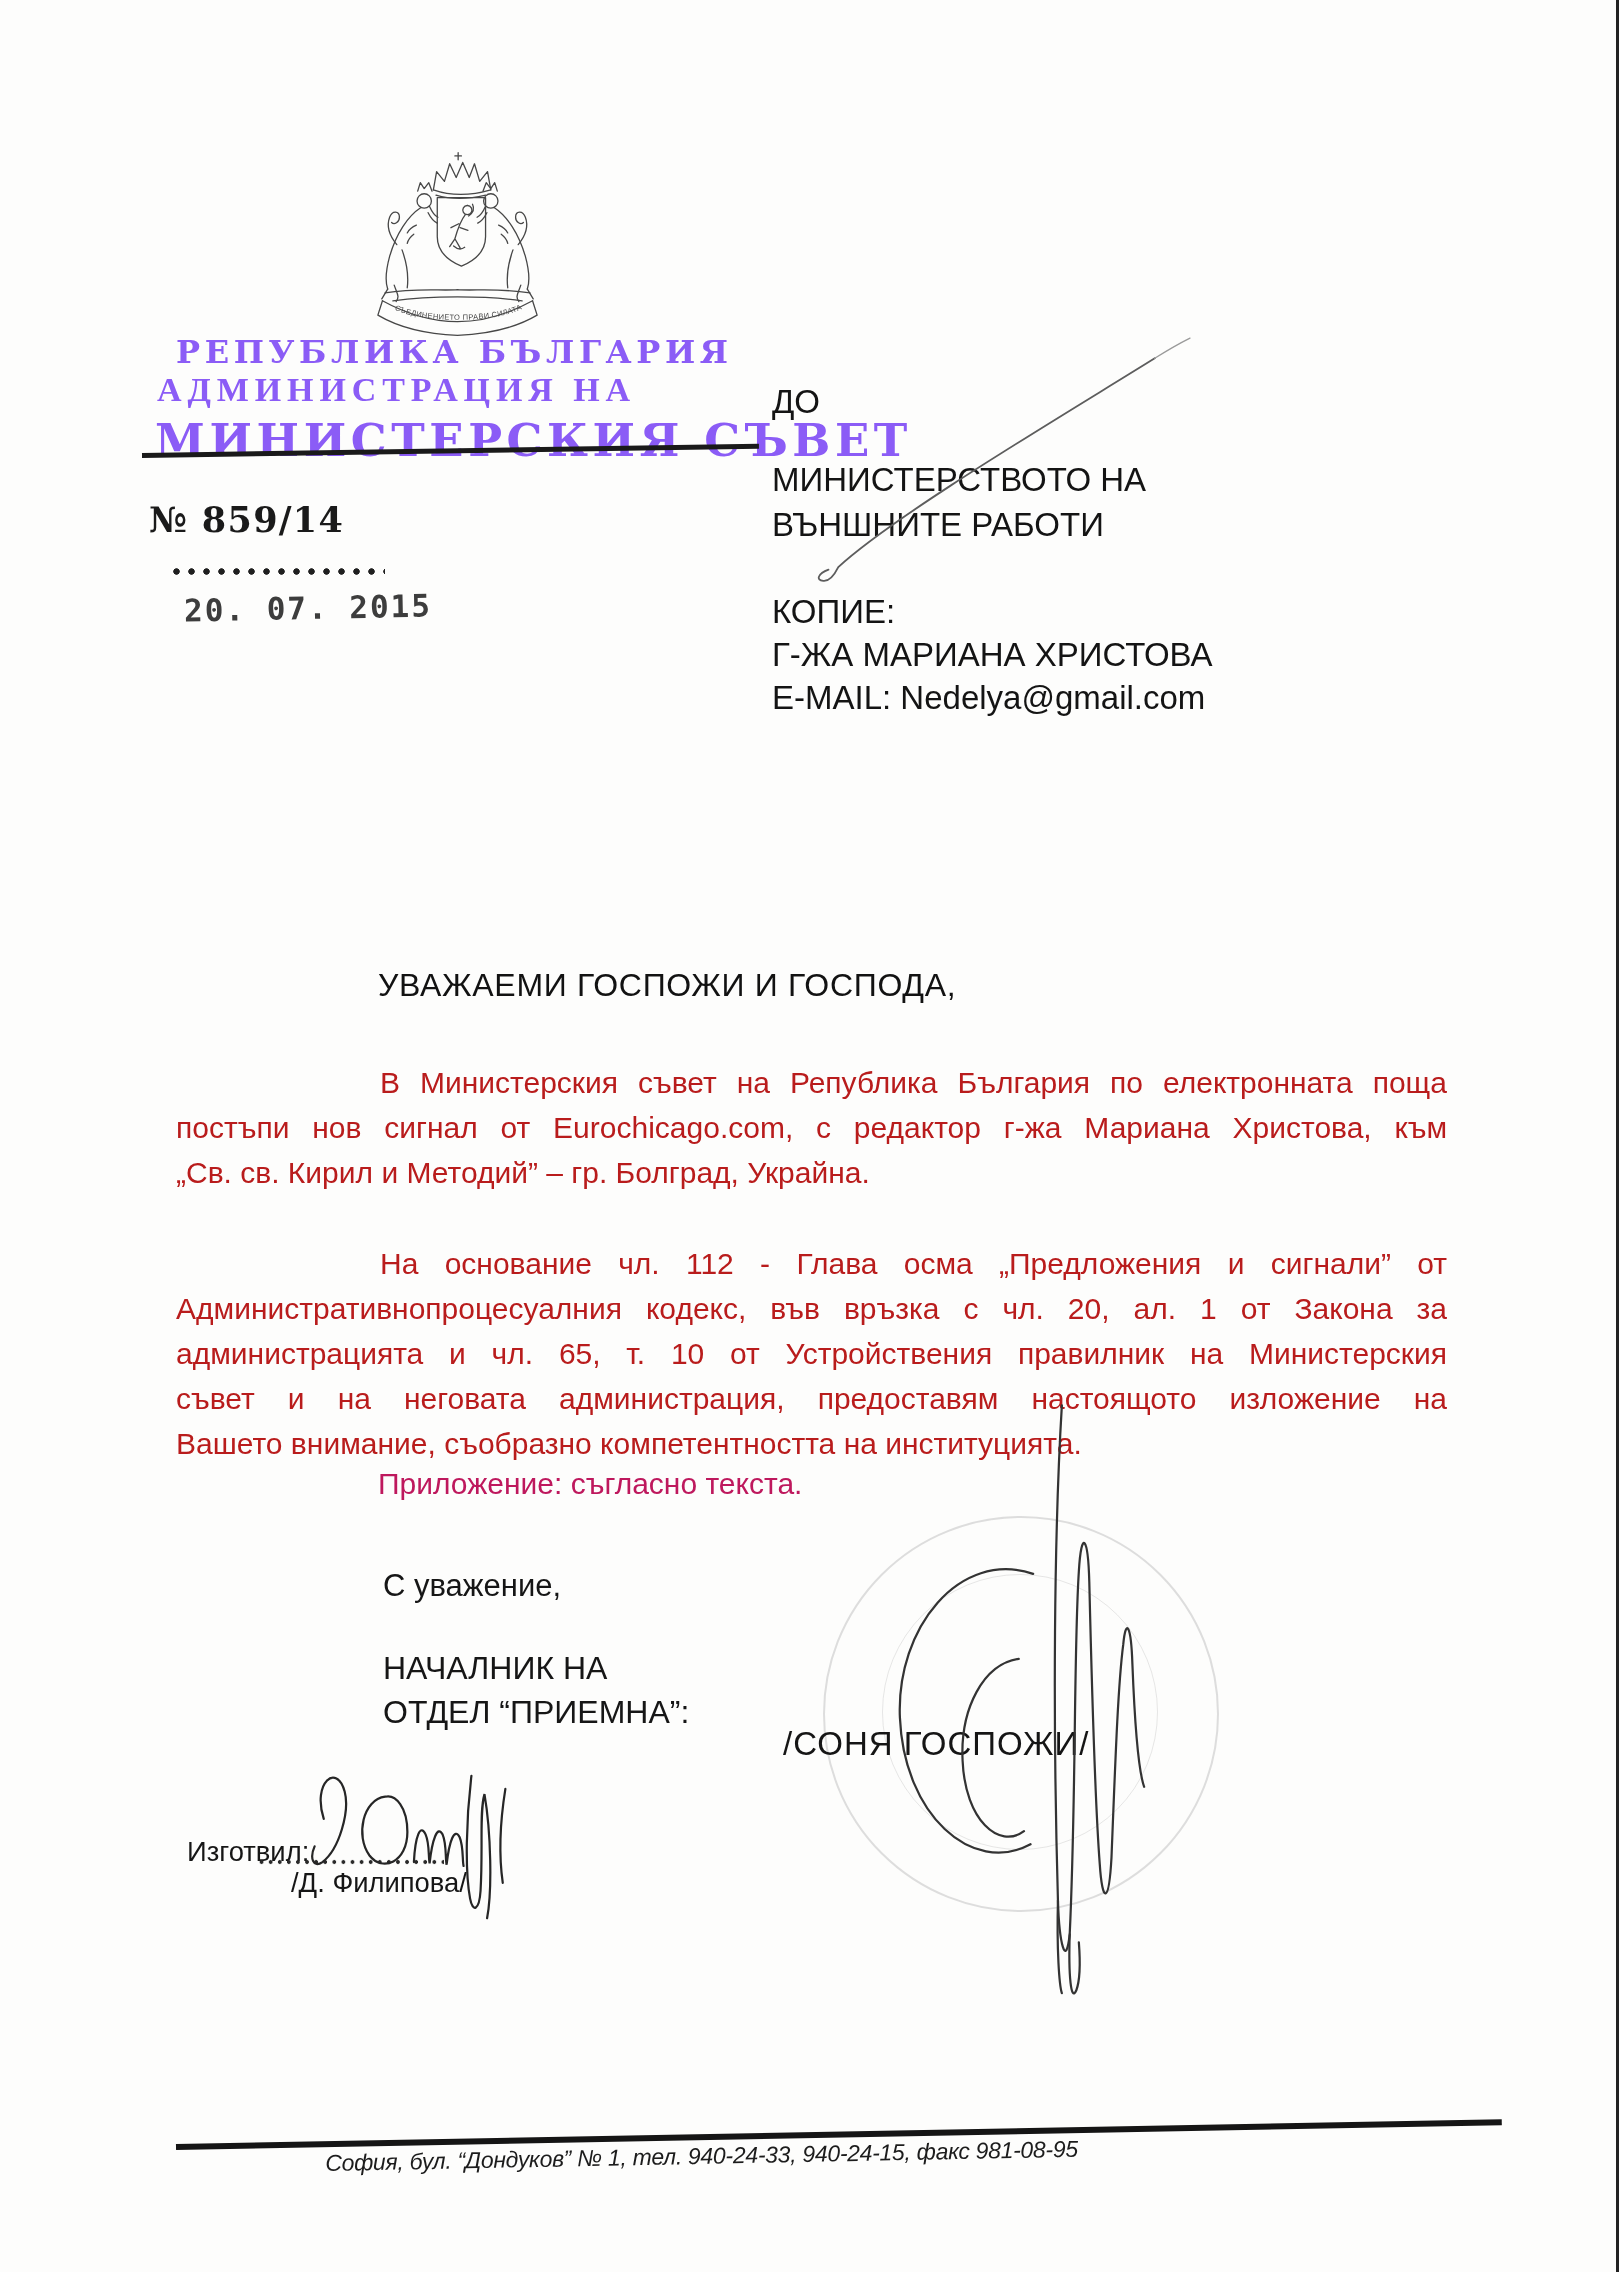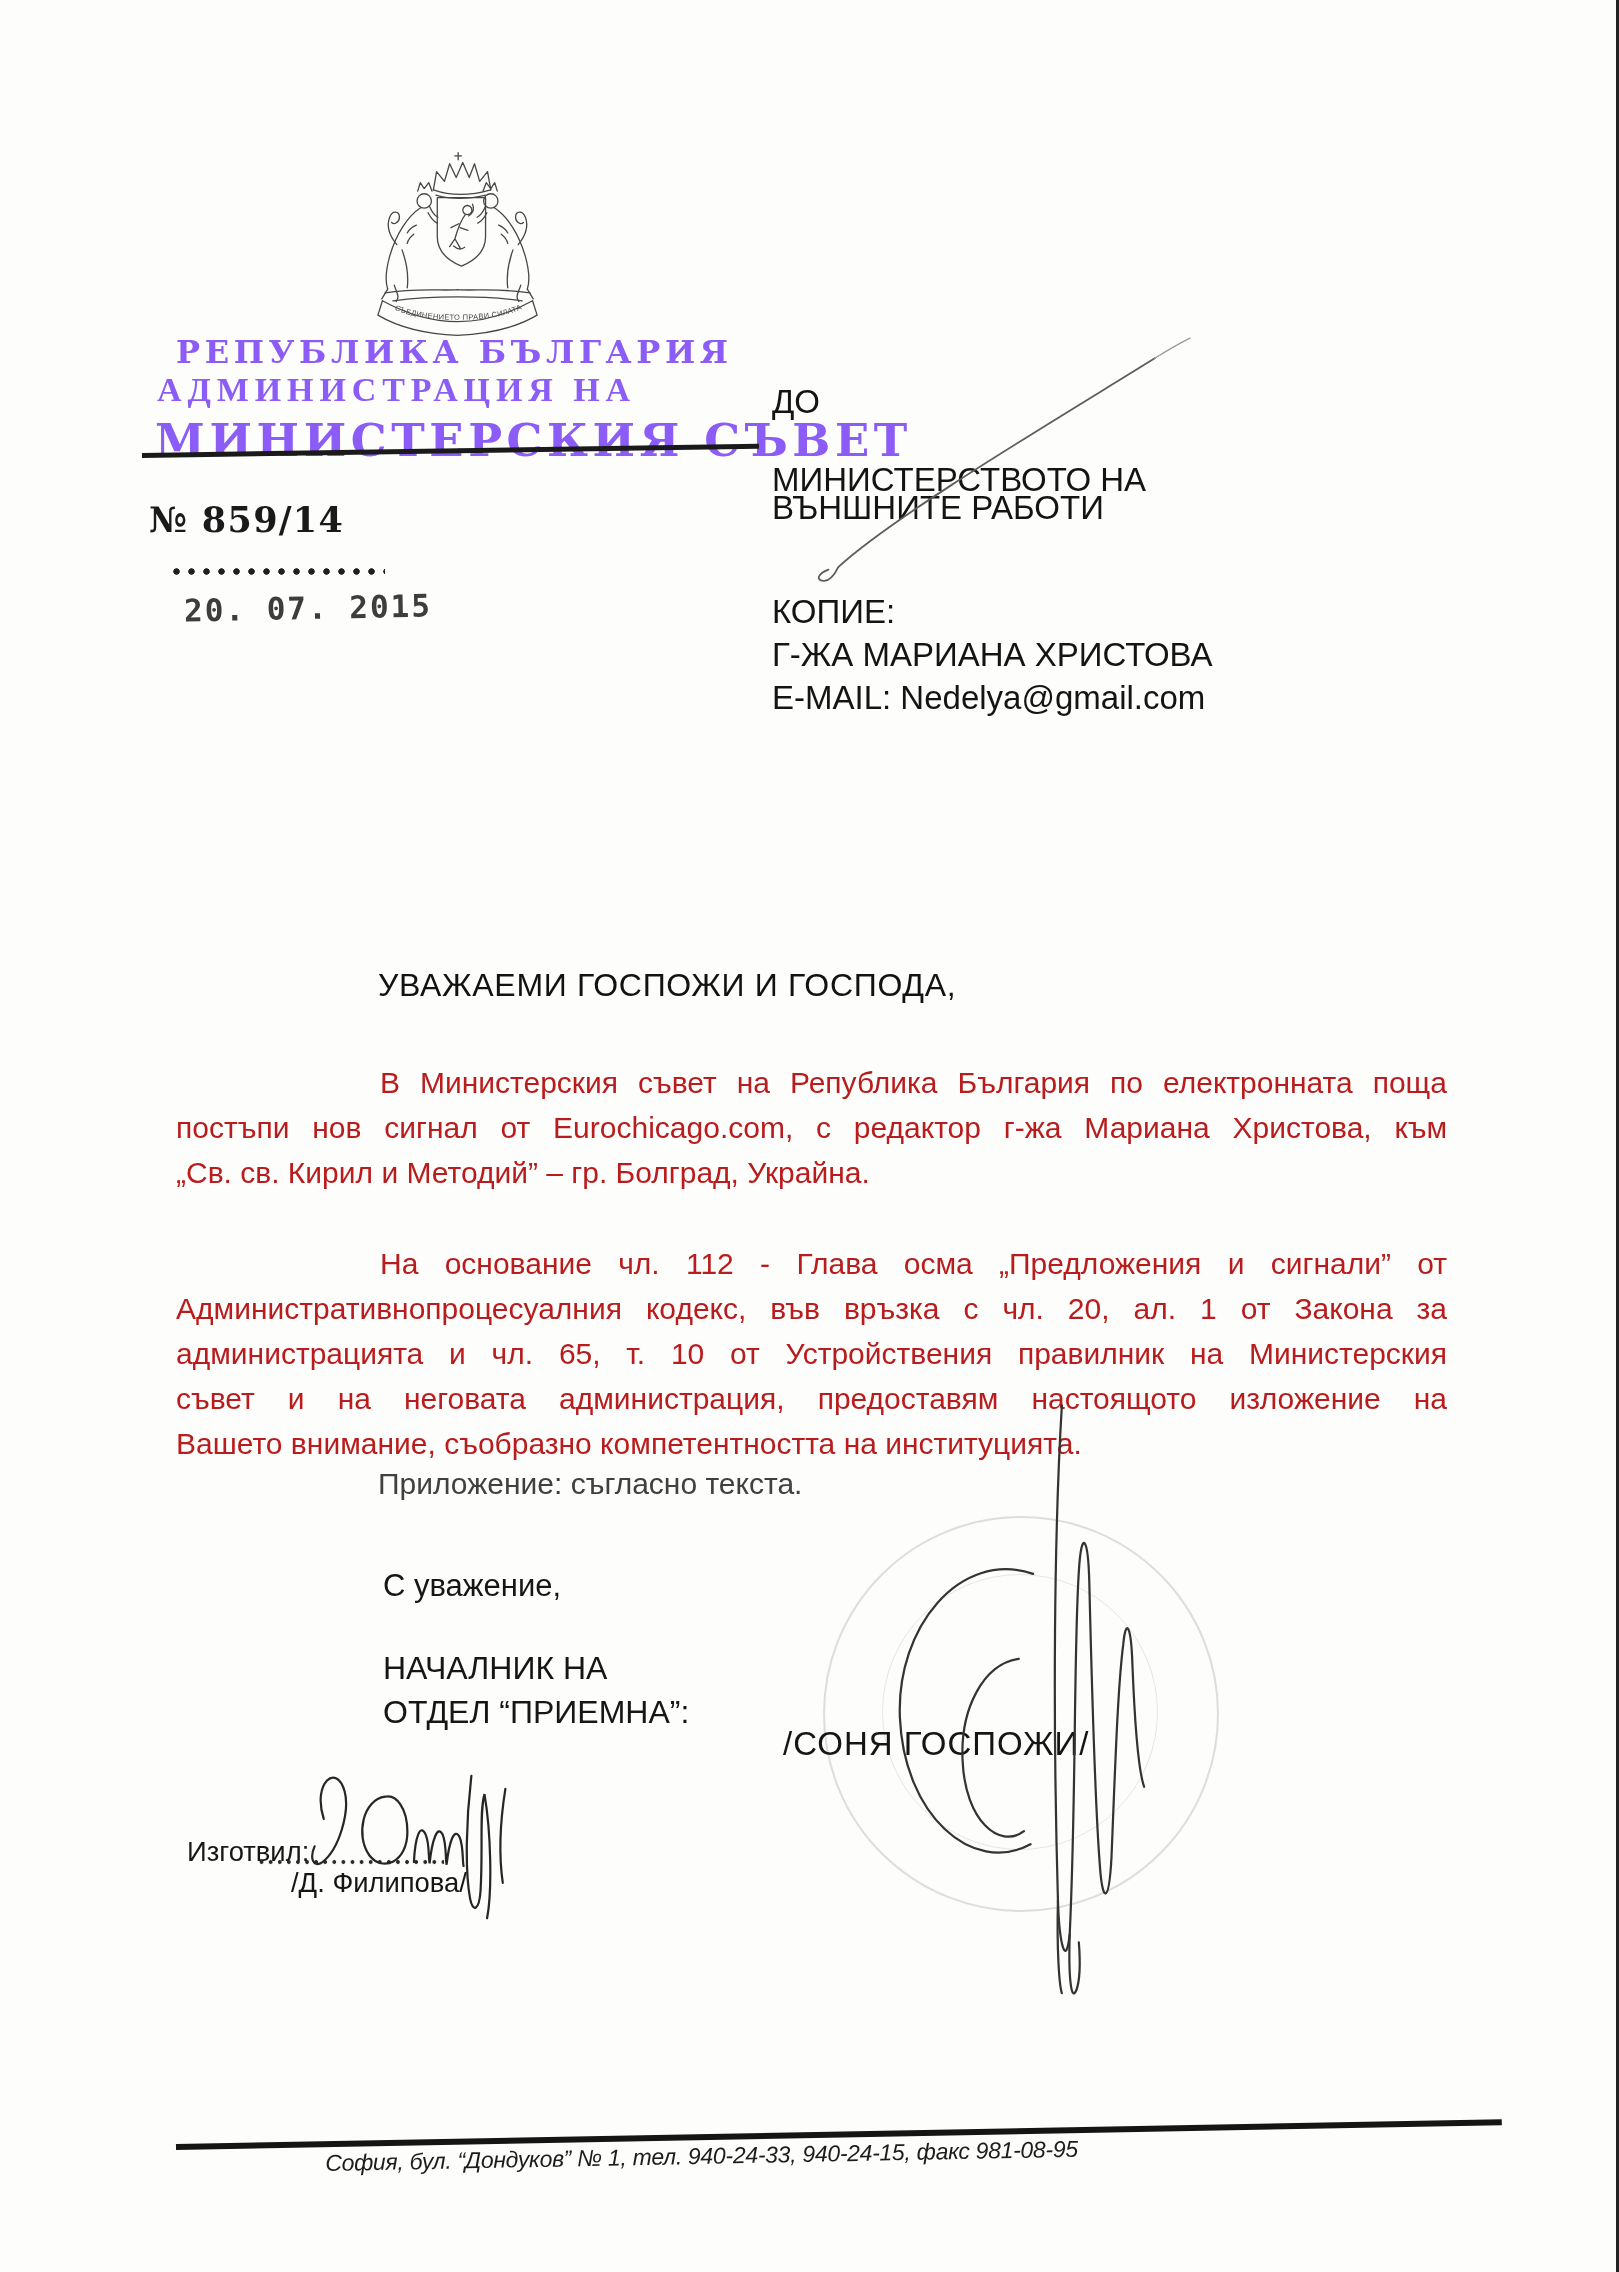--- a/index.html
+++ b/index.html
@@ -19,21 +19,21 @@
   .datestamp{left:184px;top:590px;font-family:"DejaVu Sans Mono",monospace;font-weight:700;
     font-size:31px;letter-spacing:2px;color:#3d3d3d;transform:rotate(-1.2deg);white-space:nowrap;}
   
   .rcpt{left:772px;font-size:33px;color:#141414;white-space:nowrap;}
   
   .salut{left:378px;top:967px;font-size:32px;letter-spacing:0.7px;color:#121212;white-space:nowrap;}
   .para{left:176px;width:1271px;font-size:30px;color:#b91c1c;}
   .para .jl{height:45px;line-height:45px;text-align:justify;text-align-last:justify;}
   .para .jl.first{margin-left:204px;}
   .para .ll{height:45px;line-height:45px;text-align:left;white-space:nowrap;}
-  .attach{left:378px;top:1467px;font-size:30px;white-space:nowrap;color:#404040;}
+  .attach{left:378px;top:1467px;font-size:30px;white-space:nowrap;color:#be185d;}
   
   .regards{left:383px;top:1568px;font-size:31px;white-space:nowrap;}
   .chief1{left:383px;top:1650px;font-size:32px;white-space:nowrap;}
   .chief2{left:383px;top:1694px;font-size:32px;white-space:nowrap;}
   .signer{left:783px;top:1725px;font-size:33px;letter-spacing:1px;white-space:nowrap;color:#151515;}
   .stamp-o{left:823px;top:1516px;width:392px;height:392px;border-radius:50%;border:2px solid rgba(150,150,150,0.30);}
   .stamp-i{left:882px;top:1574px;width:274px;height:274px;border-radius:50%;border:1.3px solid rgba(160,160,160,0.25);}
   .prep-label{left:187px;top:1836px;font-size:27.4px;white-space:nowrap;}
   .dots-sm{left:257px;top:1859px;width:187px;height:5.9px;
     background-image:radial-gradient(circle,#2a2a2a 1.7px,rgba(0,0,0,0) 2.2px);
@@ -90,21 +90,21 @@
   <div class="abs hdr-serif h-org1">АДМИНИСТРАЦИЯ НА</div>
   <div class="abs hdr-serif h-org2">МИНИСТЕРСКИЯ СЪВЕТ</div>
   <div class="abs h-rule"></div>
 
   <div class="abs refnum">№ 859/14</div>
   <div class="abs dots-lg"></div>
   <div class="abs datestamp">20. 07. 2015</div>
 
   <div class="abs rcpt" style="top:383px;">ДО</div>
   <div class="abs rcpt" style="top:461px;">МИНИСТЕРСТВОТО НА</div>
-  <div class="abs rcpt" style="top:489px;text-align:center;">ВЪНШНИТЕ РАБОТИ</div>
+  <div class="abs rcpt" style="top:506px;text-align:center;">ВЪНШНИТЕ РАБОТИ</div>
   <div class="abs rcpt" style="top:593px;">КОПИЕ:</div>
   <div class="abs rcpt" style="top:636px;">Г-ЖА МАРИАНА ХРИСТОВА</div>
   <div class="abs rcpt" style="top:679px;">E-MAIL: Nedelya@gmail.com</div>
 
   <svg class="abs" style="left:784px;top:327px;" width="457" height="261" viewBox="0 0 700 400">
     <path d="M68,372 c-16,6 -20,16 -8,17 c9,1 17,-9 23,-21 C170,288 420,140 568,48" fill="none" stroke="#5d5d5d" stroke-width="2.8" stroke-linecap="round"></path>
     <path d="M568,48 C590,34 608,24 622,17" fill="none" stroke="#9a9a9a" stroke-width="2" stroke-linecap="round"></path>
   </svg>
 
   <div class="abs salut">УВАЖАЕМИ ГОСПОЖИ И ГОСПОДА,</div>

